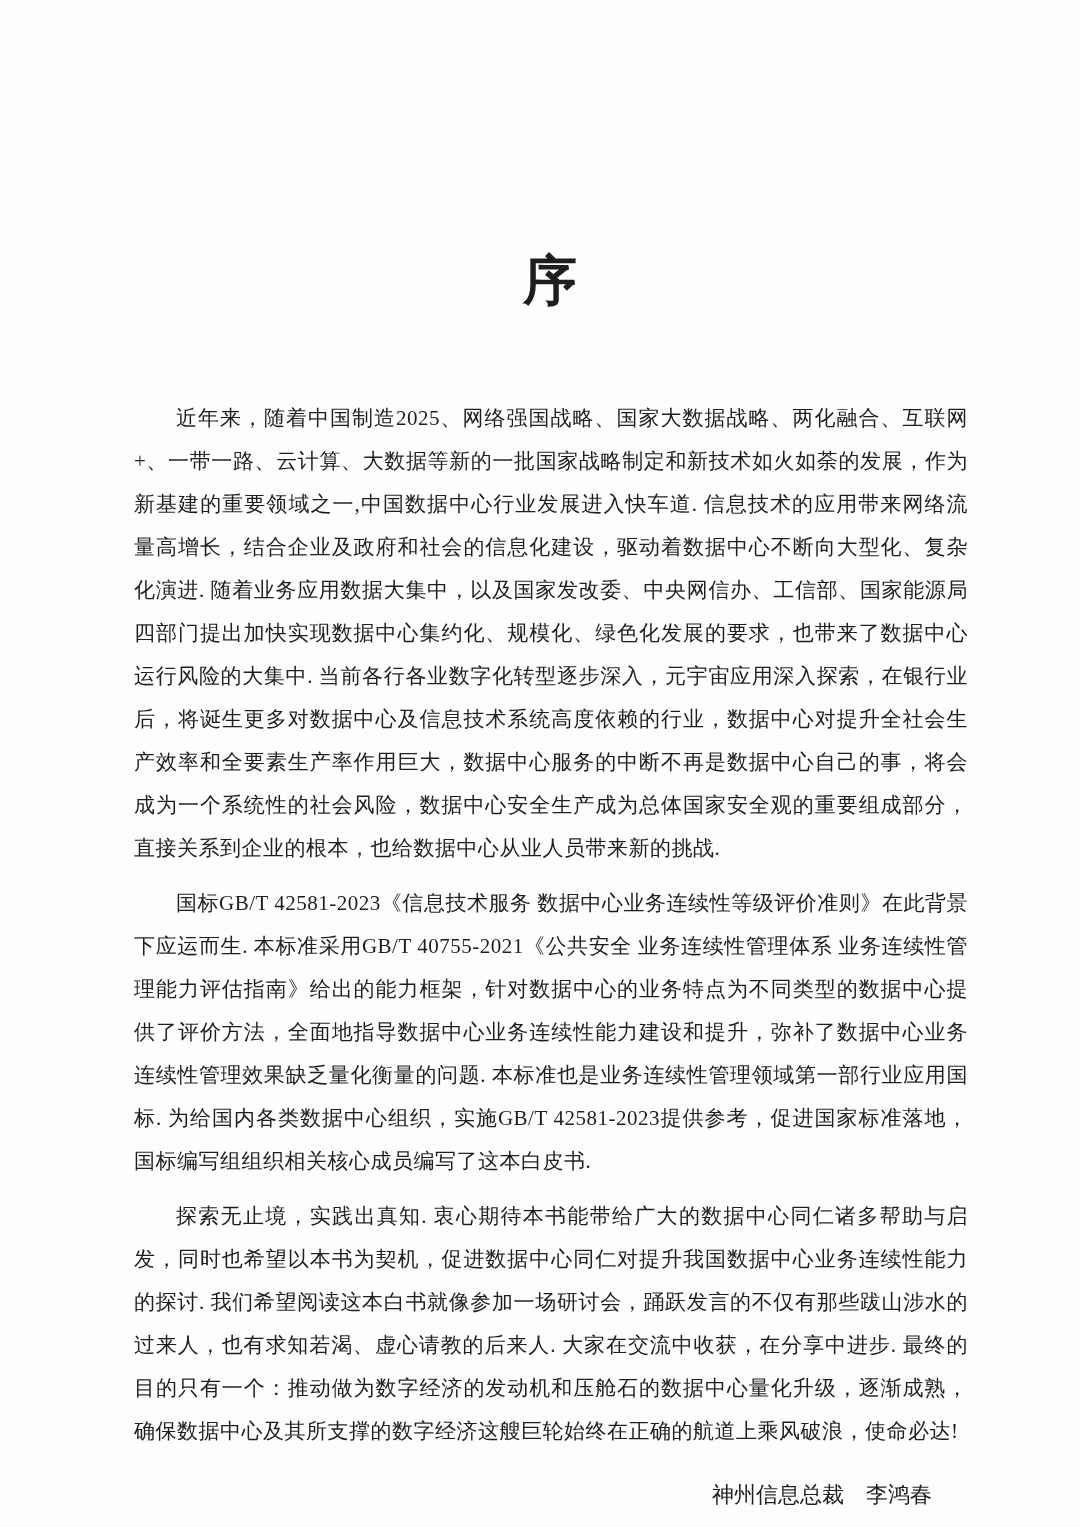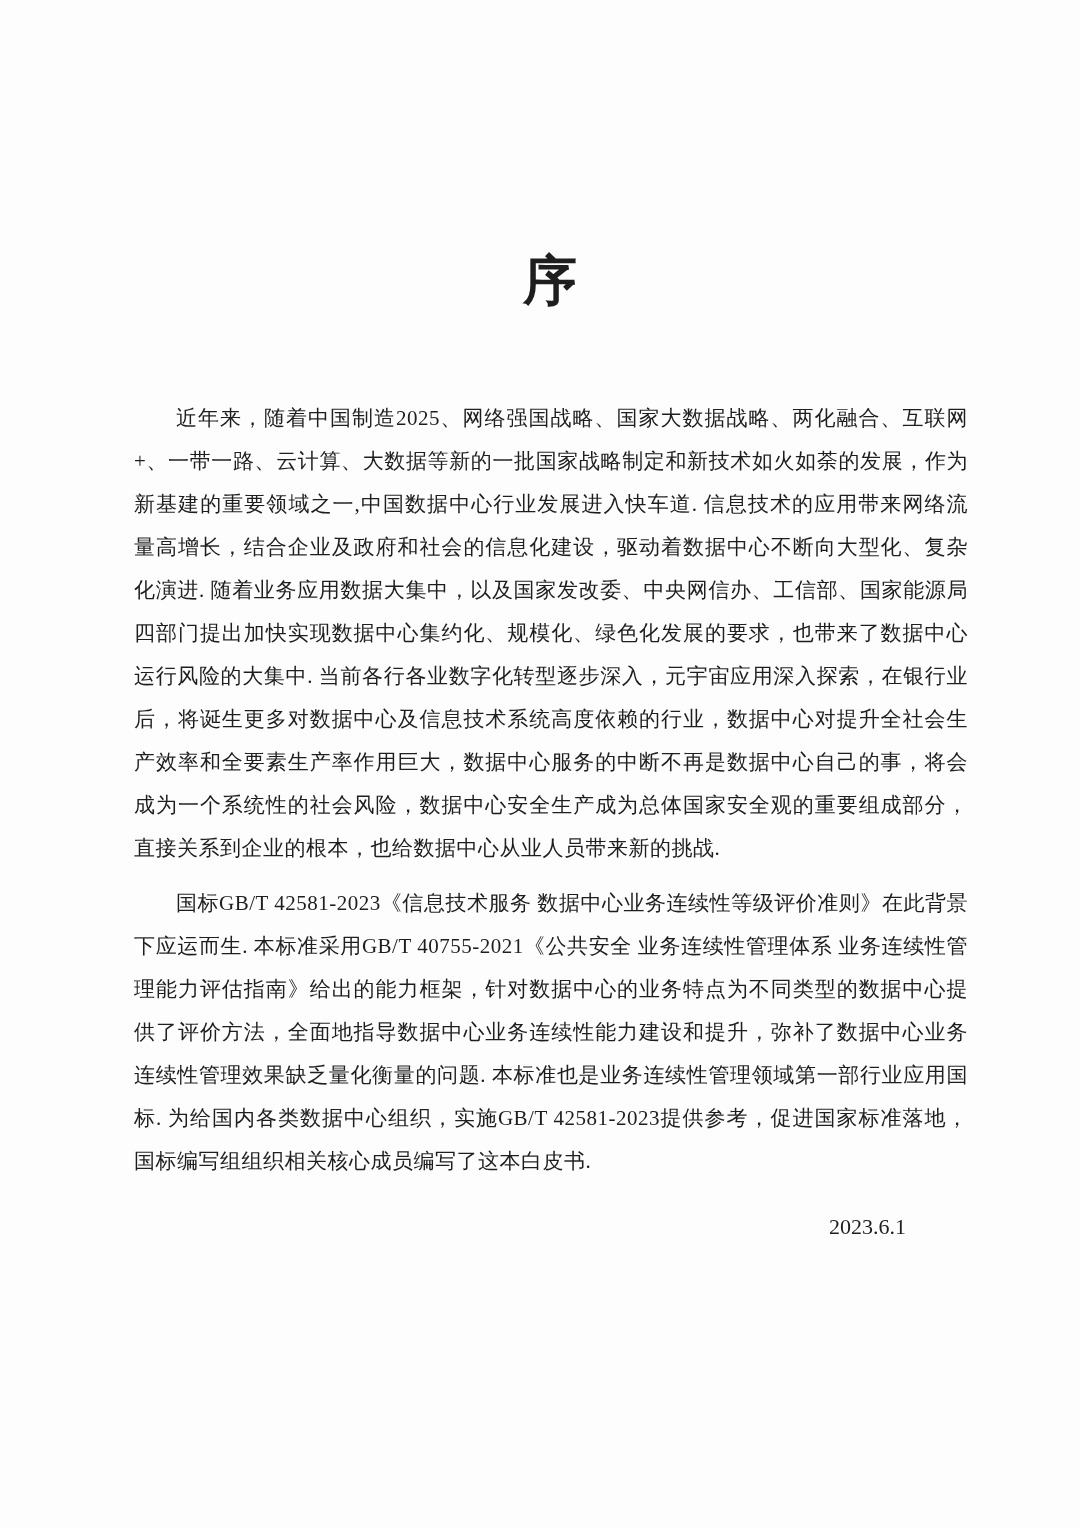--- a/index.html
+++ b/index.html
@@ -54,16 +54,18 @@
 </head>
 <body>
 
 <div class="page">
   <h1 class="title">序</h1>
 
   <p class="para">近年来，随着中国制造2025、网络强国战略、国家大数据战略、两化融合、互联网+、一带一路、云计算、大数据等新的一批国家战略制定和新技术如火如荼的发展，作为新基建的重要领域之一,中国数据中心行业发展进入快车道. 信息技术的应用带来网络流量高增长，结合企业及政府和社会的信息化建设，驱动着数据中心不断向大型化、复杂化演进. 随着业务应用数据大集中，以及国家发改委、中央网信办、工信部、国家能源局四部门提出加快实现数据中心集约化、规模化、绿色化发展的要求，也带来了数据中心运行风险的大集中. 当前各行各业数字化转型逐步深入，元宇宙应用深入探索，在银行业后，将诞生更多对数据中心及信息技术系统高度依赖的行业，数据中心对提升全社会生产效率和全要素生产率作用巨大，数据中心服务的中断不再是数据中心自己的事，将会成为一个系统性的社会风险，数据中心安全生产成为总体国家安全观的重要组成部分，直接关系到企业的根本，也给数据中心从业人员带来新的挑战.</p>
 
   <p class="para">国标GB/T 42581-2023《信息技术服务 数据中心业务连续性等级评价准则》在此背景下应运而生. 本标准采用GB/T 40755-2021《公共安全 业务连续性管理体系 业务连续性管理能力评估指南》给出的能力框架，针对数据中心的业务特点为不同类型的数据中心提供了评价方法，全面地指导数据中心业务连续性能力建设和提升，弥补了数据中心业务连续性管理效果缺乏量化衡量的问题. 本标准也是业务连续性管理领域第一部行业应用国标. 为给国内各类数据中心组织，实施GB/T 42581-2023提供参考，促进国家标准落地，国标编写组组织相关核心成员编写了这本白皮书.</p>
 
+  <p class="para">探索无止境，实践出真知. 衷心期待本书能带给广大的数据中心同仁诸多帮助与启发，同时也希望以本书为契机，促进数据中心同仁对提升我国数据中心业务连续性能力的探讨. 我们希望阅读这本白书就像参加一场研讨会，踊跃发言的不仅有那些跋山涉水的过来人，也有求知若渴、虚心请教的后来人. 大家在交流中收获，在分享中进步. 最终的目的只有一个：推动做为数字经济的发动机和压舱石的数据中心量化升级，逐渐成熟，确保数据中心及其所支撑的数字经济这艘巨轮始终在正确的航道上乘风破浪，使命必达!</p>
 
+  <div class="sig-line">神州信息总裁　李鸿春</div>
 
   <div class="date-line">2023.6.1</div>
 </div>
 
 </body></html>

